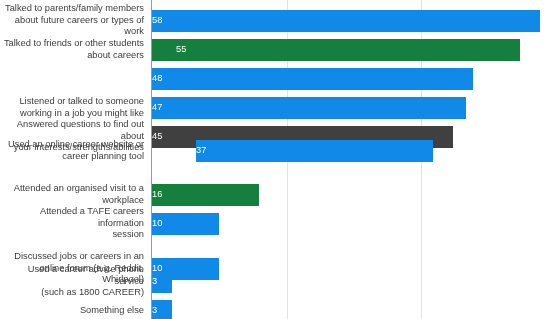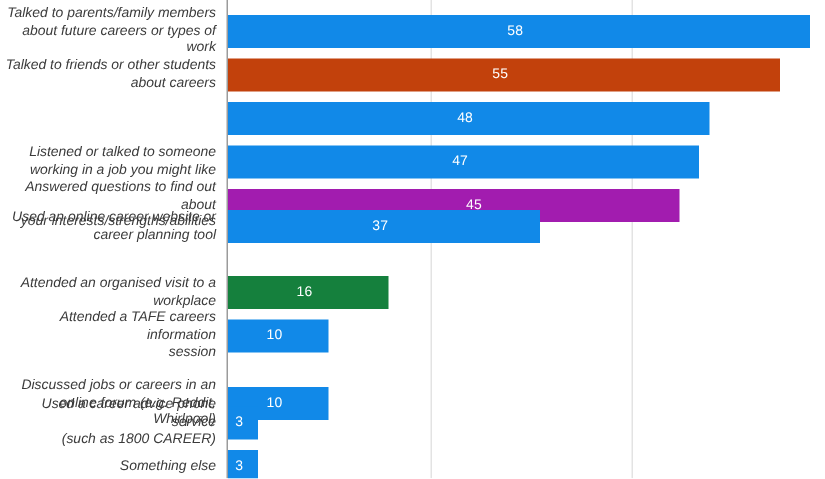--- a/index.html
+++ b/index.html
@@ -66,35 +66,34 @@
     flex-direction: column;
     align-items: flex-end;
     justify-content: center;
     text-align: right;
     color: #3b3b3b;
     font-size: 9.3px;
     line-height: 11.4px;
     white-space: pre-line;
     padding-right: 2px;
     box-sizing: border-box;
-    font-style: italic;
   }
   .bar-wrap {
     position: absolute;
     left: 152px;
     top: 3.5px;
     height: 22px;
   }
   .bar {
     position: relative;
     height: 22px;
     background: #1189e8;
     display: flex;
     align-items: center;
-    justify-content: center;
+    justify-content: flex-start;
     box-sizing: border-box;
   }
   .bar-value {
     color: #ffffff;
     font-size: 9.3px;
     line-height: 1;
     padding-right: 5px;
     letter-spacing: 0.1px;
     user-select: none;
   }
@@ -117,21 +116,21 @@
         <div class="bar-wrap" style="width: 388px;">
           <div class="bar" title="58" style="background: rgb(17, 137, 232); width: 100%;">
             <span class="bar-value" style="color: rgb(255, 255, 255);">58</span>
           </div>
         </div>
       </div>
       <div class="row" style="top: 35px;">
         <div class="row-label">Talked to friends or other students
 about careers</div>
         <div class="bar-wrap" style="width: 367.931px;">
-          <div class="bar" title="55" style="background: #c2410c; width: 100%;">
+          <div class="bar" title="55" style="background: #15803d; width: 100%; padding-left: 24px;">
             <span class="bar-value" style="color: rgb(255, 255, 255);">55</span>
           </div>
         </div>
       </div>
       <div class="row" style="top: 64px;">
         <div class="bar-wrap" style="width: 321.103px;">
           <div class="bar" title="48" style="background: rgb(17, 137, 232); width: 100%;">
             <span class="bar-value" style="color: rgb(255, 255, 255);">48</span>
           </div>
         </div>
@@ -142,29 +141,29 @@
         <div class="bar-wrap" style="width: 314.414px;">
           <div class="bar" title="47" style="background: rgb(17, 137, 232); width: 100%;">
             <span class="bar-value" style="color: rgb(255, 255, 255);">47</span>
           </div>
         </div>
       </div>
       <div class="row" style="top: 122px;">
         <div class="row-label">Answered questions to find out about
 your interests/strengths/abilities</div>
         <div class="bar-wrap" style="width: 301.034px;">
-          <div class="bar" title="45" style="background: #a21caf; width: 100%; padding-left: 32px;">
+          <div class="bar" title="45" style="background: #404040; width: 100%;">
             <span class="bar-value" style="color: rgb(255, 255, 255);">45</span>
           </div>
         </div>
       </div>
       <div class="row" style="top: 136px;">
         <div class="row-label">Used an online career website or
 career planning tool</div>
-        <div class="bar-wrap" style="width: 208px;">
+        <div class="bar-wrap" style="width: 237px; padding-left: 44px;">
           <div class="bar" title="37" style="background: rgb(17, 137, 232); width: 100%;">
             <span class="bar-value" style="color: rgb(255, 255, 255);">37</span>
           </div>
         </div>
       </div>
       <div class="row" style="top: 180px;">
         <div class="row-label">Attended an organised visit to a
 workplace</div>
         <div class="bar-wrap" style="width: 107.034px;">
           <div class="bar" title="16" style="background: #15803d; width: 100%;">

